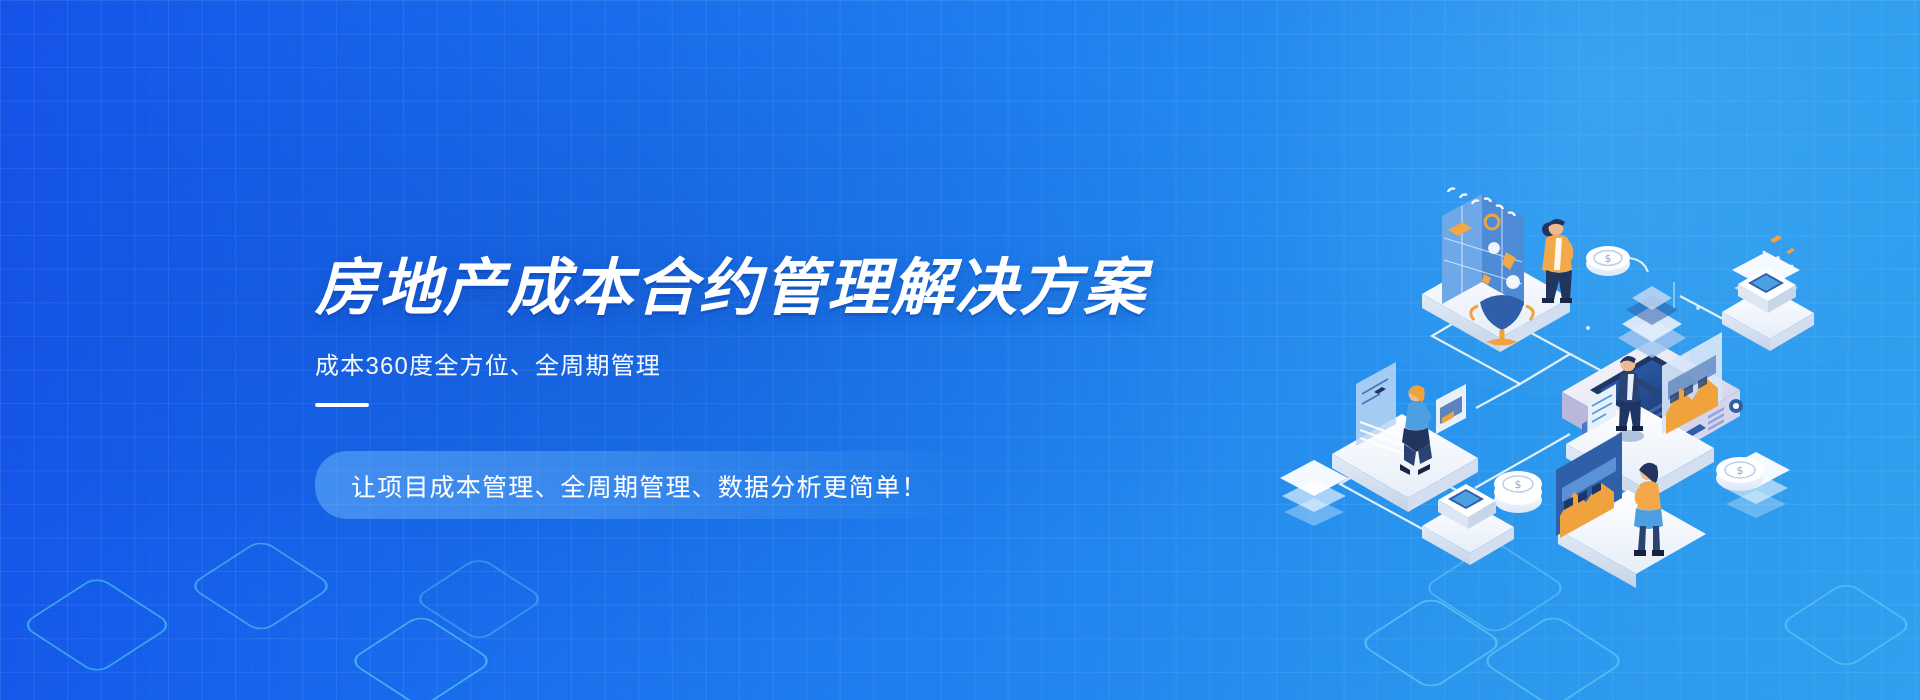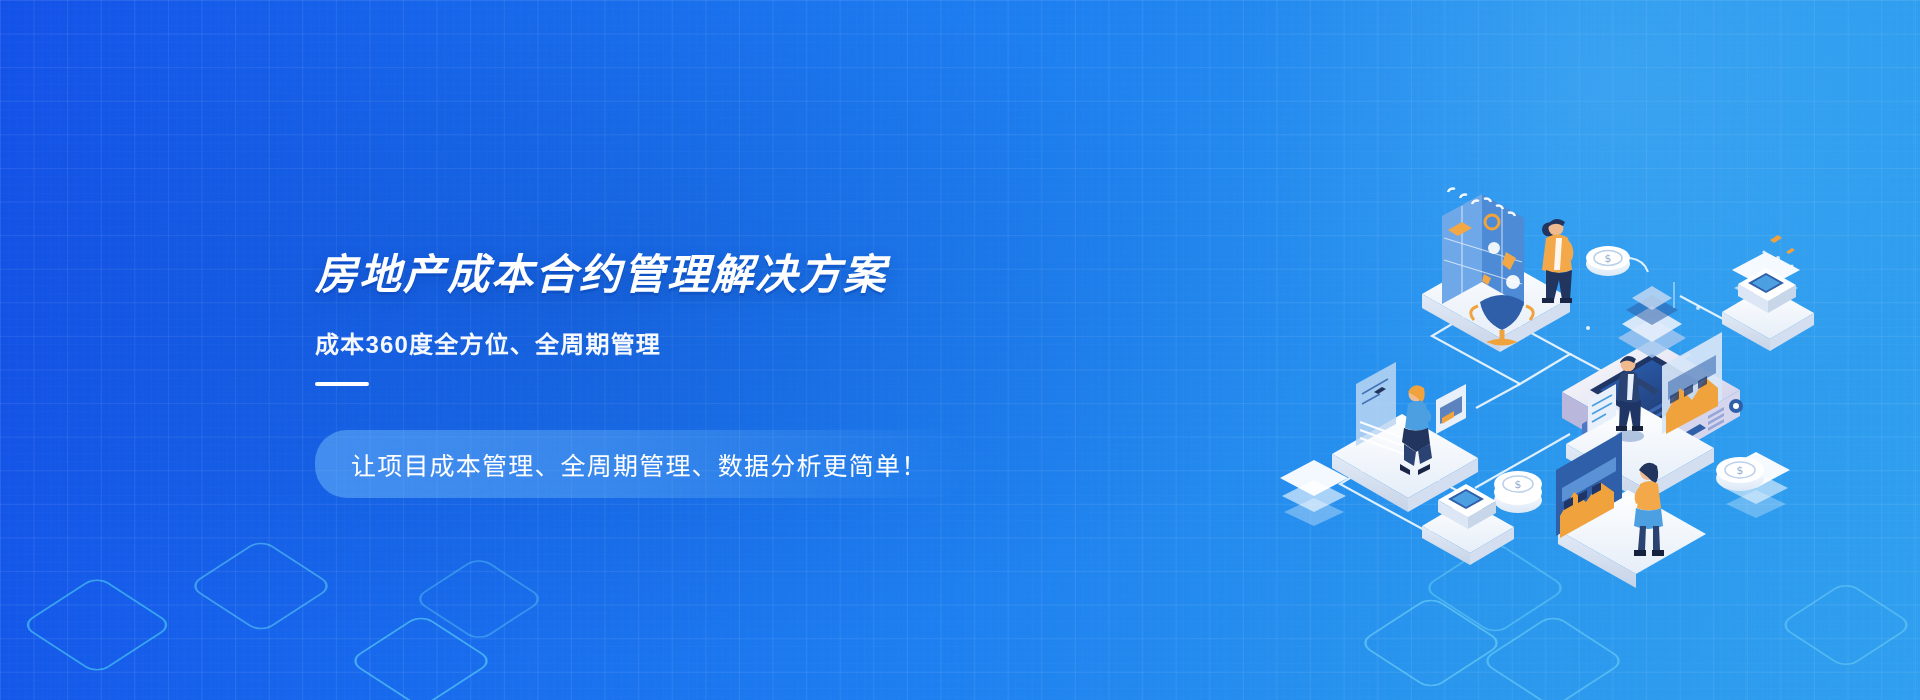--- a/index.html
+++ b/index.html
@@ -53,27 +53,27 @@
   .d4{ left:440px; top:560px;  width:78px;  height:78px;  border-color:rgba(120,240,250,.3); }
   .d5{ left:1388px;top:600px;  width:86px;  height:86px;  border-color:rgba(150,245,252,.4); }
   .d6{ left:1452px;top:545px;  width:86px;  height:86px;  border-color:rgba(150,245,252,.3); }
   .d7{ left:1510px;top:618px;  width:86px;  height:86px;  border-color:rgba(150,245,252,.36); }
   .d8{ left:1806px;top:585px;  width:80px;  height:80px;  border-color:rgba(160,245,252,.3); }
 
   
   .copy{ position:absolute; left:315px; top:256px; width:900px; z-index:6; }
 
   .headline{
-    font-family:Liberation Mono, monospace;
-    font-size:42px; line-height:1.06; font-weight:700; font-style:italic;
+    font-family:Liberation Serif, serif;
+    font-size:62px; line-height:1.06; font-weight:700; font-style:italic;
     color:#ffffff; letter-spacing:2px; white-space:nowrap;
     text-shadow:0 3px 0 rgba(8,60,170,.30), 0 6px 16px rgba(6,40,120,.22);
   }
   .subline{
-    margin-top:24px; font-size:24px; font-weight:700;
+    margin-top:24px; font-size:24px; font-weight:400;
     color:rgba(255,255,255,.96); letter-spacing:1.2px; white-space:nowrap;
   }
   .rule{
     margin-top:22px; width:54px; height:4px; background:#ffffff; border-radius:2px;
   }
   .tagwrap{
     position:relative; margin-top:44px; display:inline-block;
     padding:16px 40px 16px 36px; border-radius:32px;
     background:linear-gradient(90deg, rgba(130,205,255,.42) 0%, rgba(130,205,255,.30) 45%, rgba(130,205,255,0) 100%);
   }

